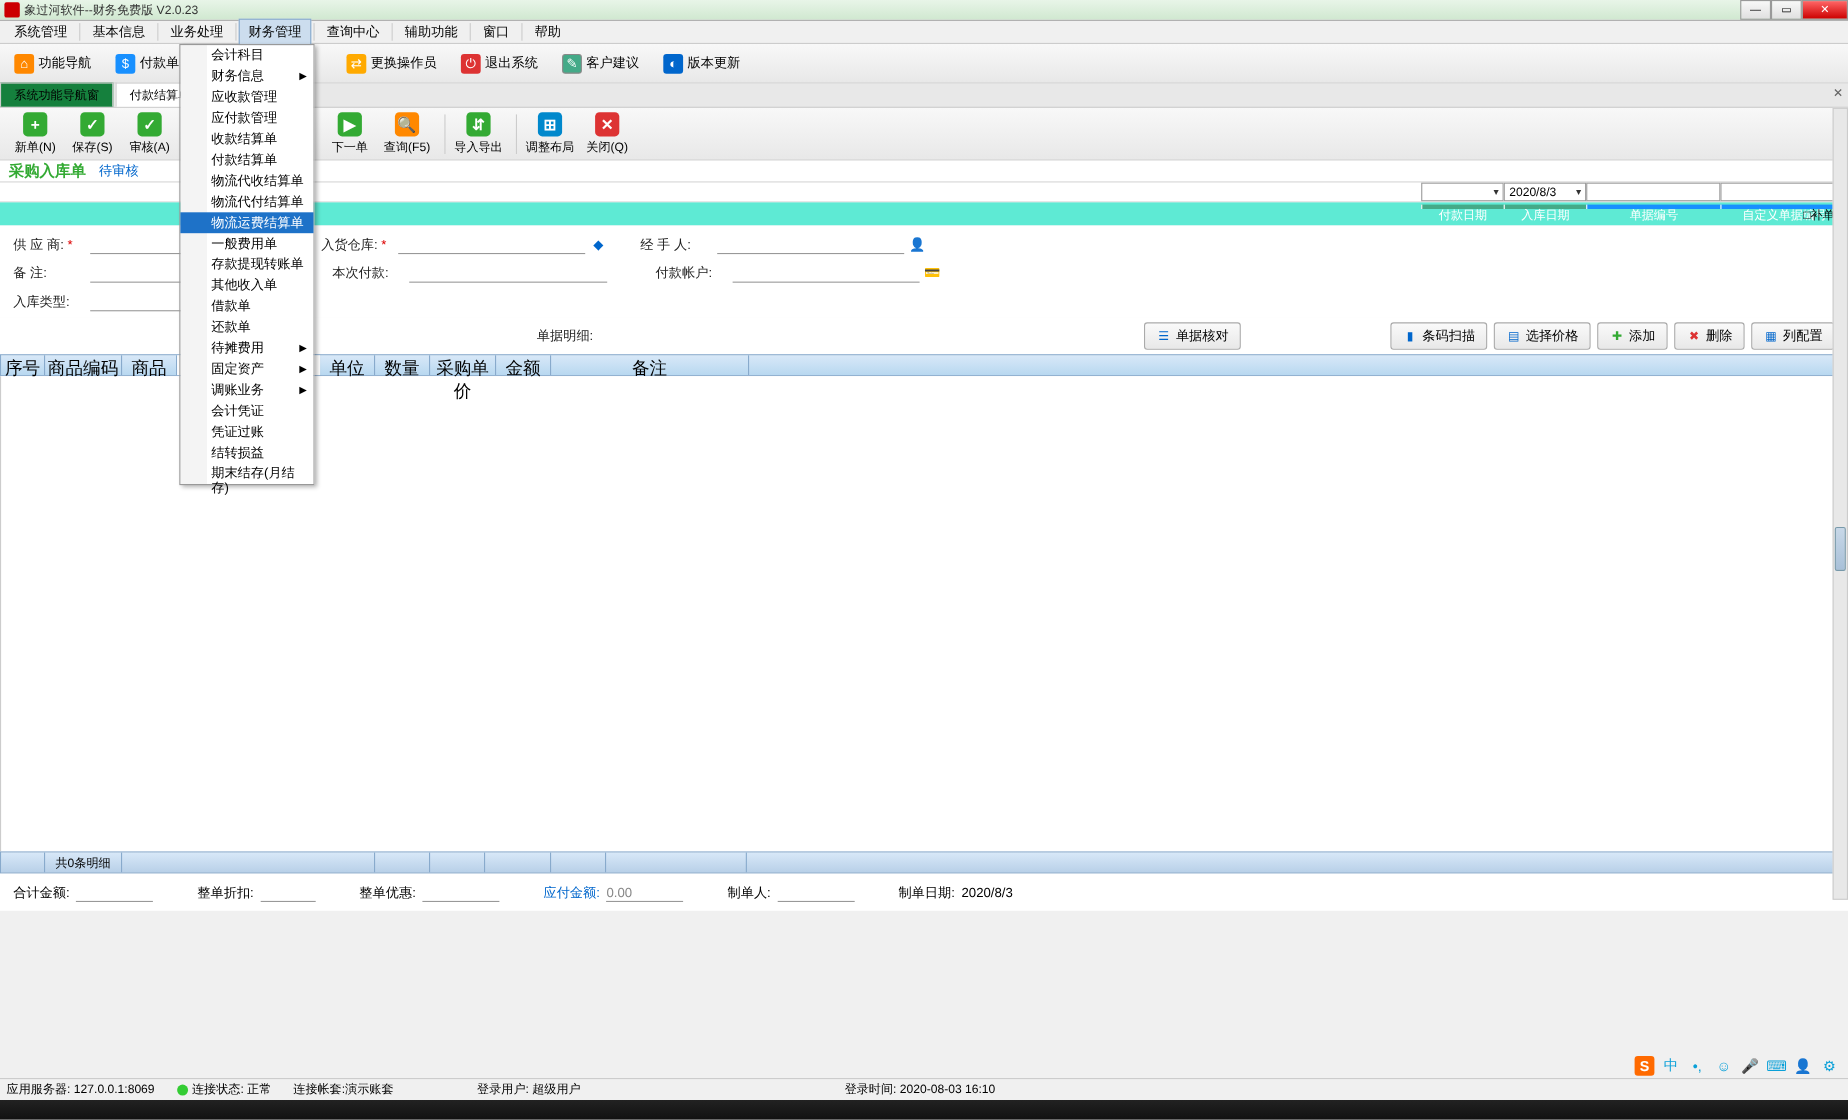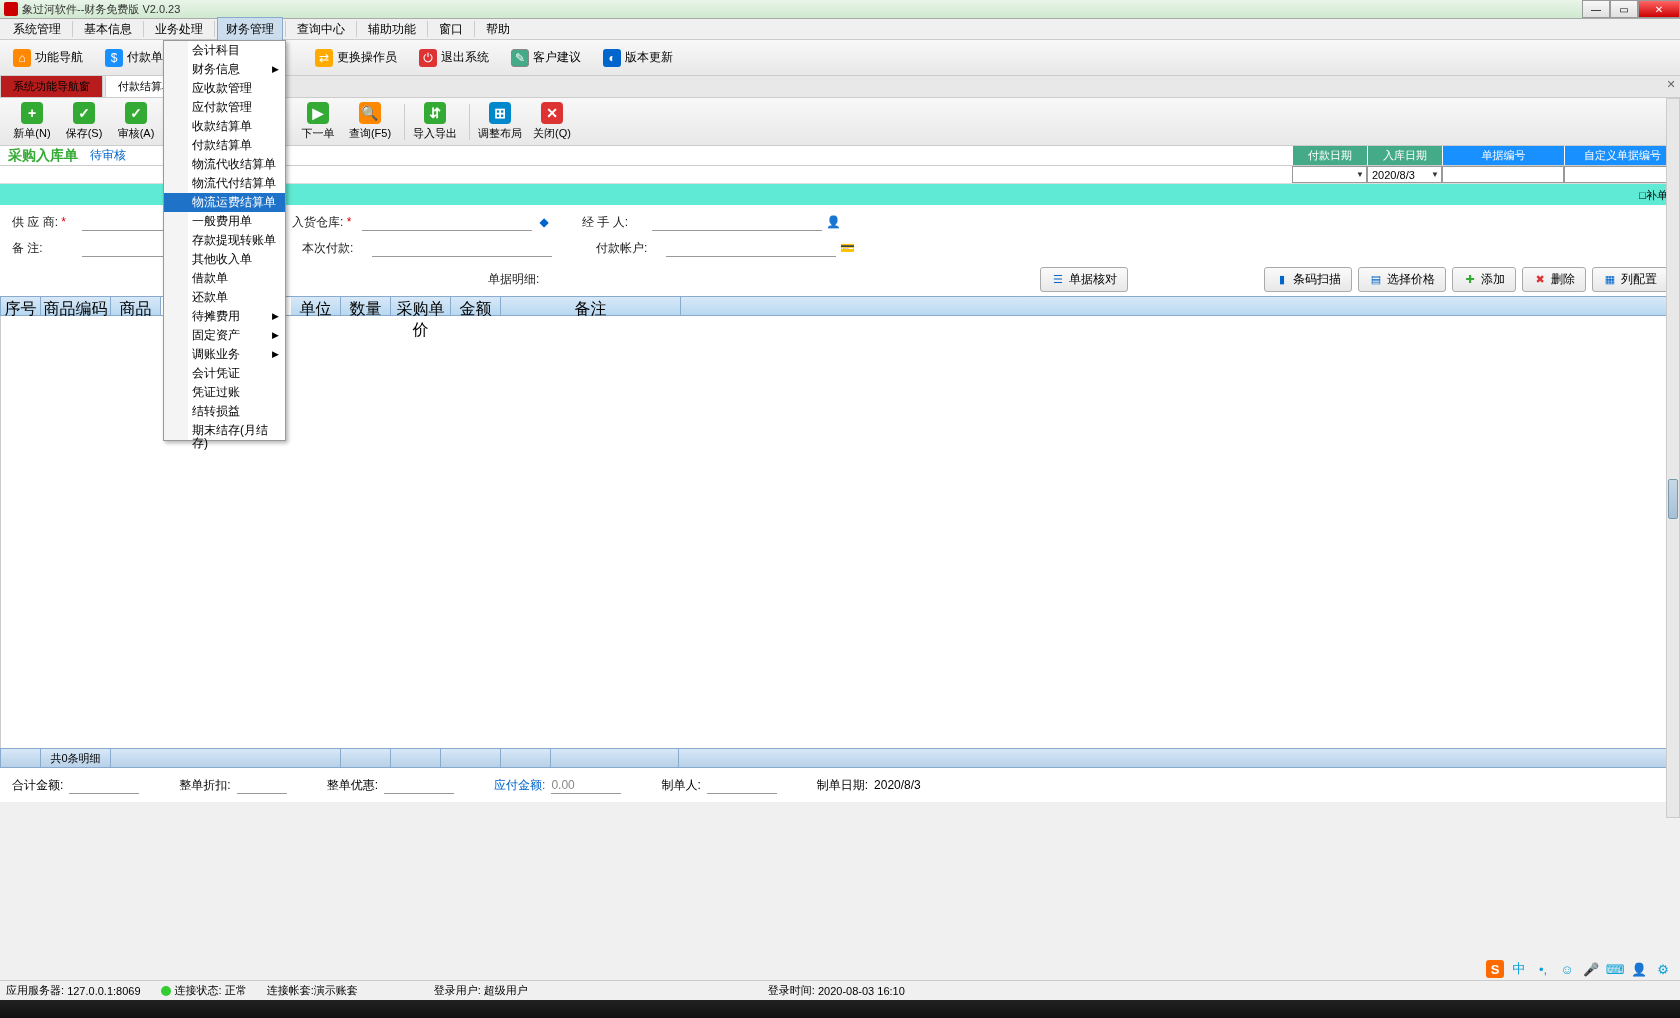--- a/index.html
+++ b/index.html
@@ -25,41 +25,41 @@
 .tb1-btn .ico { width: 18px; height: 18px; margin-right: 4px; border-radius: 3px; display: flex; align-items: center; justify-content: center; font-size: 12px; color: #fff; }
 .ico-home { background: #f80; }
 .ico-pay { background: #1890ff; }
 .ico-swap { background: #fa0; }
 .ico-exit { background: #d33; }
 .ico-suggest { background: #4a8; border: 1px solid #888; }
 .ico-update { background: #06c; border-radius: 50%; }
 
 
 .tabrow { height: 22px; background: #e8e8e8; border-bottom: 1px solid #ccc; display: flex; align-items: flex-end; position: relative; }
-.tab { padding: 3px 12px; background: #b91c1c; border: 1px solid #ccc; border-bottom: none; margin-right: 2px; font-size: 11px; }
+.tab { padding: 3px 12px; background: #15803d; border: 1px solid #ccc; border-bottom: none; margin-right: 2px; font-size: 11px; }
 .tab.active { background: #fff; }
 .tab-close { position: absolute; right: 2px; top: 2px; width: 14px; height: 14px; font-size: 11px; text-align: center; color: #666; }
 
 
 .toolbar2 { height: 48px; background: linear-gradient(#f8f8f8,#e8e8e8); border-bottom: 1px solid #ccc; display: flex; align-items: center; padding: 0 8px; }
 .tb2-btn { display: flex; flex-direction: column; align-items: center; justify-content: center; width: 48px; height: 44px; margin-right: 4px; font-size: 11px; }
 .tb2-btn .ico2 { width: 22px; height: 22px; border-radius: 4px; margin-bottom: 2px; display: flex; align-items: center; justify-content: center; color: #fff; font-size: 14px; font-weight: bold; }
 .ico2.green { background: #3a3; }
 .ico2.blue { background: #08c; }
 .ico2.orange { background: #f80; }
 .ico2.red { background: #d33; }
 .ico2.doc { background: #fa0; }
 .tb2-sep { width: 1px; height: 36px; background: #ccc; margin: 0 6px; }
 
 
 .headband { height: 20px; display: flex; background: #fff; border-bottom: 1px solid #ccc; }
 .headband-left { flex: 1; display: flex; align-items: center; padding: 0 8px; }
 .page-title { color: #3a3; font-size: 14px; font-weight: bold; margin-right: 12px; }
 .page-status { color: #06c; font-size: 12px; }
-.headband-right { display: flex; }
+.headband-right { display: flex; margin-top: 40px; }
 .hb-cell { background: #1890ff; color: #fff; text-align: center; padding: 2px 0; font-size: 11px; border-left: 1px solid #fff; }
 .hb-cell.g { background: #4a8; }
 
 
 .daterow { height: 18px; background: #fff; display: flex; justify-content: flex-end; border-bottom: 1px solid #ddd; }
 .date-cell { border: 1px solid #999; font-size: 11px; padding: 0 4px; display: flex; align-items: center; background: #fff; position: relative; }
 .dd-arrow { position: absolute; right: 2px; font-size: 8px; color: #333; }
 .budan { text-align: right; padding: 4px 12px 2px; font-size: 11px; background: #5eead4; }
 
 
@@ -267,20 +267,24 @@
   <div class="formrow">
     <span class="flabel">备    注:</span>
     <input class="finput" style="width: 180px;">
     <div style="width:40px"></div>
     <span class="flabel">本次付款:</span>
     <input class="finput" style="width: 180px;">
     <div style="width:44px"></div>
     <span class="flabel">付款帐户:</span>
     <input class="finput" style="width: 170px;">
     <span class="ficon" style="color:#8ac">💳</span>
+  </div>
+  <div class="formrow">
+    <span class="flabel">入库类型:</span>
+    <input class="finput" style="width: 180px;">
   </div>
 </div>
 
 <div class="actionrow">
   <div class="actionrow-left">
     <span class="flabel">单据明细:</span>
   </div>
   <div style="margin-right:auto"></div>
   <div class="actbtn" style="margin-right:130px">
       <span class="ai" style="color:#06c">☰</span>

